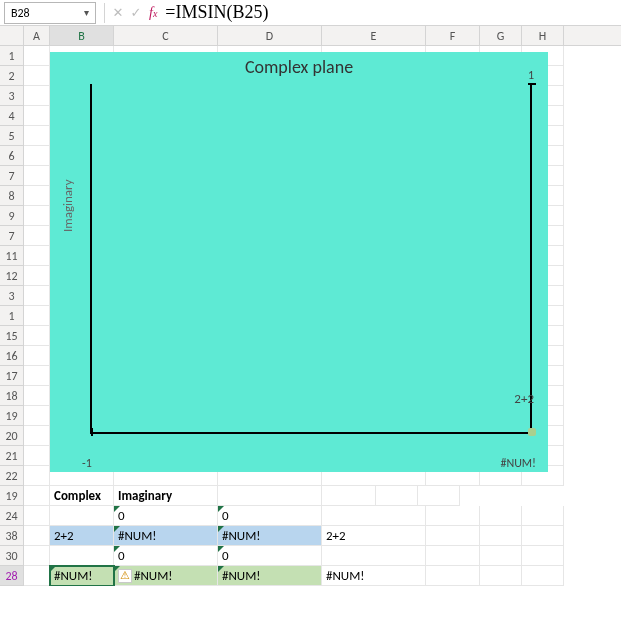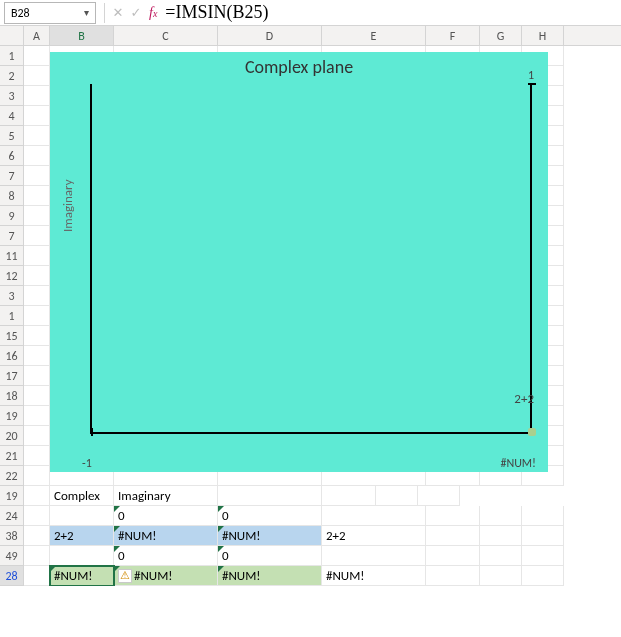--- a/index.html
+++ b/index.html
@@ -96,36 +96,36 @@
     border-bottom: 1px solid #d4d4d4;
     display: flex;
     align-items: center;
     justify-content: center;
     font-size: 12px;
     color: #555;
     background: #f3f2f1;
   }
   .rowh.sel {
     background: #e0e0e0;
-    color: #1d4ed8;
+    color: #a21caf;
   }
   .cell {
     border-right: 1px solid #e6e6e6;
     border-bottom: 1px solid #e6e6e6;
     position: relative;
     display: flex;
     align-items: center;
     padding: 0 4px;
     font-size: 13px;
     overflow: visible;
     white-space: nowrap;
   }
   .colh.sel { background: #e0e0e0; color: #217346; }
   .wA{width:26px}.wB{width:64px}.wC{width:104px}.wD{width:104px}.wE{width:104px}.wF{width:54px}.wG{width:42px}.wH{width:42px}
-  .bold { font-weight: normal; }
+  .bold { font-weight: bold; }
   .blue-row .cell { background: #b8d5ee; }
   .green-row .cell { background: #c4e0b3; }
   .triangle-formula::after {
     content: "";
     position: absolute;
     top: 0; left: 0;
     border-top: 6px solid #217346;
     border-right: 6px solid transparent;
   }
   .active-cell {
@@ -518,21 +518,21 @@
       <div class="cell wC triangle-formula">#NUM!</div>
       <div class="cell wD triangle-formula">#NUM!</div>
       <div class="cell wE" style="background:#fff">2+2</div>
       <div class="cell wF" style="background:#fff"></div>
         <div class="cell wG" style="background:#fff"></div>
         <div class="cell wH" style="background:#fff"></div>
     </div>
 
 
     <div class="row">
-        <div class="rowh">49</div>
+        <div class="rowh">30</div>
       <div class="cell wA"></div>
       <div class="cell wB"></div>
       <div class="cell wC triangle-formula">0</div>
       <div class="cell wD triangle-formula">0</div>
       <div class="cell wE"></div>
         <div class="cell wF"></div>
         <div class="cell wG"></div>
         <div class="cell wH"></div>
     </div>
 

